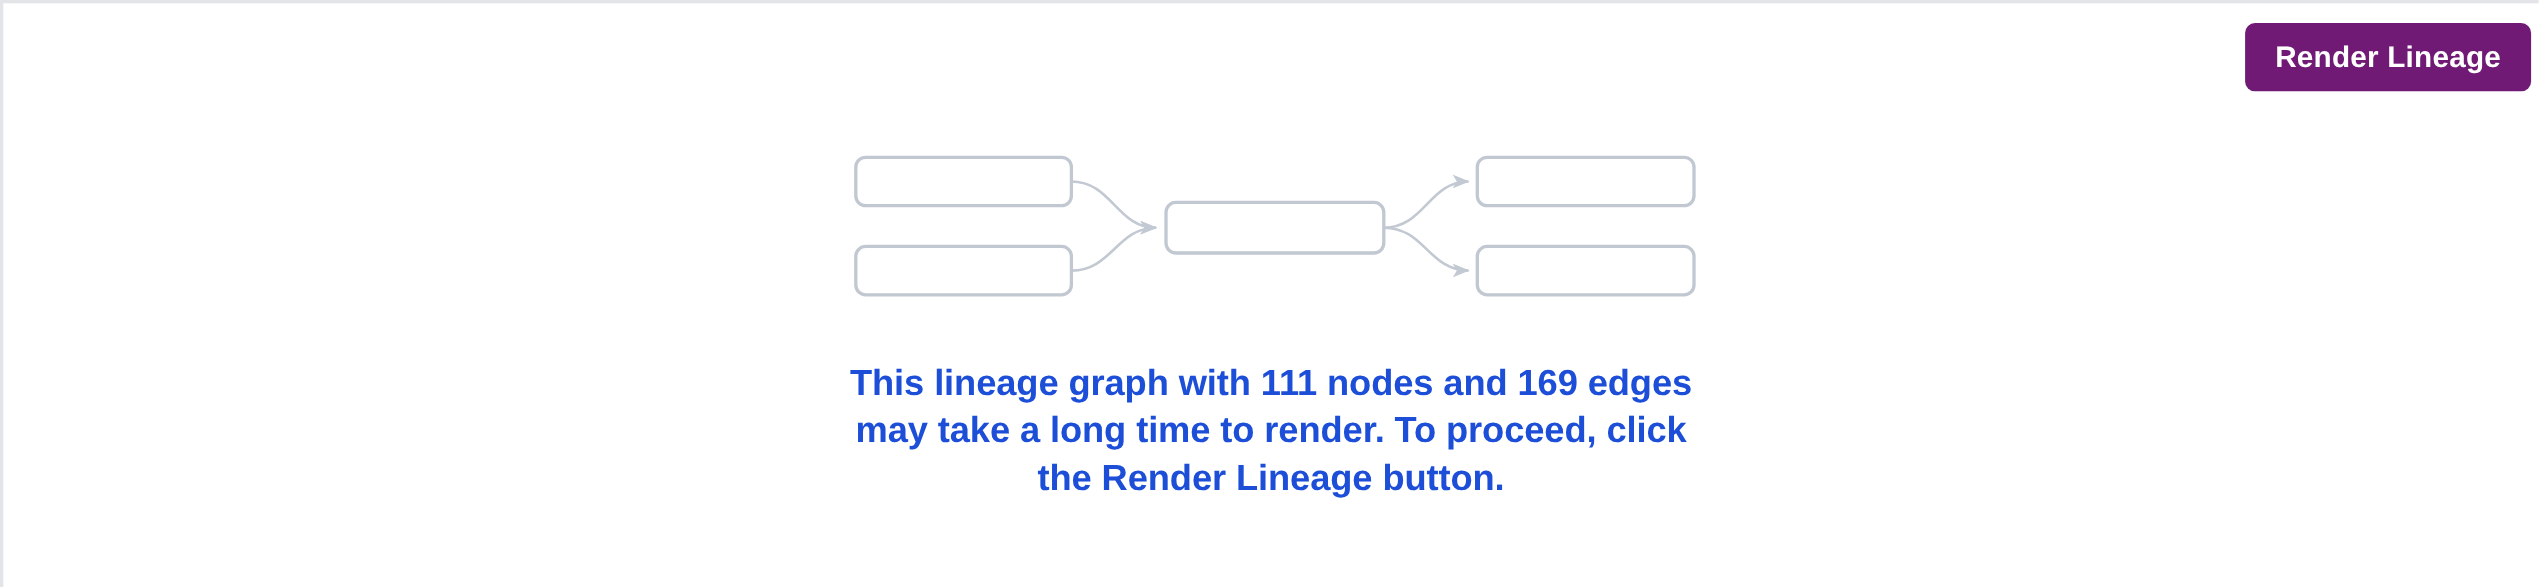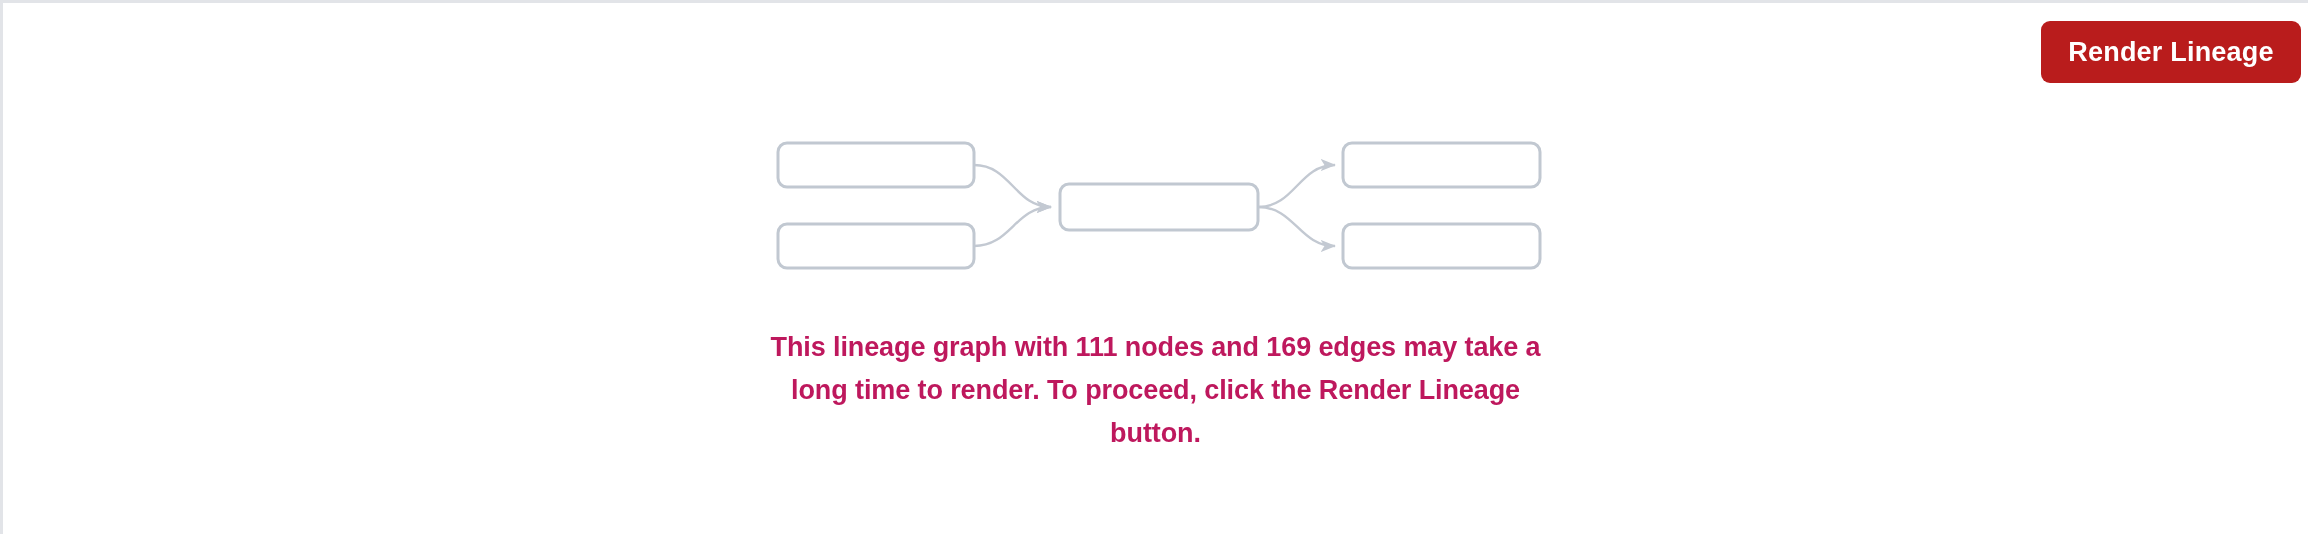--- a/index.html
+++ b/index.html
@@ -20,21 +20,21 @@
     border-left: 3px solid #e2e4e8;
     overflow: hidden;
   }
   
   .render-btn {
     position: absolute;
     left: 2038px;
     top: 18px;
     width: 260px;
     height: 62px;
-    background: #b91c1c;
+    background: #701a75;
     color: #ffffff;
     border: none;
     border-radius: 9px;
     font-family: "Liberation Sans", sans-serif;
     font-size: 27px;
     font-weight: bold;
     letter-spacing: 0.2px;
     cursor: pointer;
     display: flex;
     align-items: center;
@@ -56,23 +56,23 @@
     display: block;
   }
   
   .message {
     position: absolute;
     left: 50%;
     transform: translateX(-50%);
     top: 323px;
     width: 800px;
     text-align: center;
-    color: #be185d;
+    color: #1d4ed8;
     font-family: "Liberation Sans", sans-serif;
-    font-size: 27px;
+    font-size: 33px;
     font-weight: bold;
     line-height: 43px;
     letter-spacing: -0.1px;
   }
 </style>
 </head>
 <body>
 
 <div class="panel">
 

